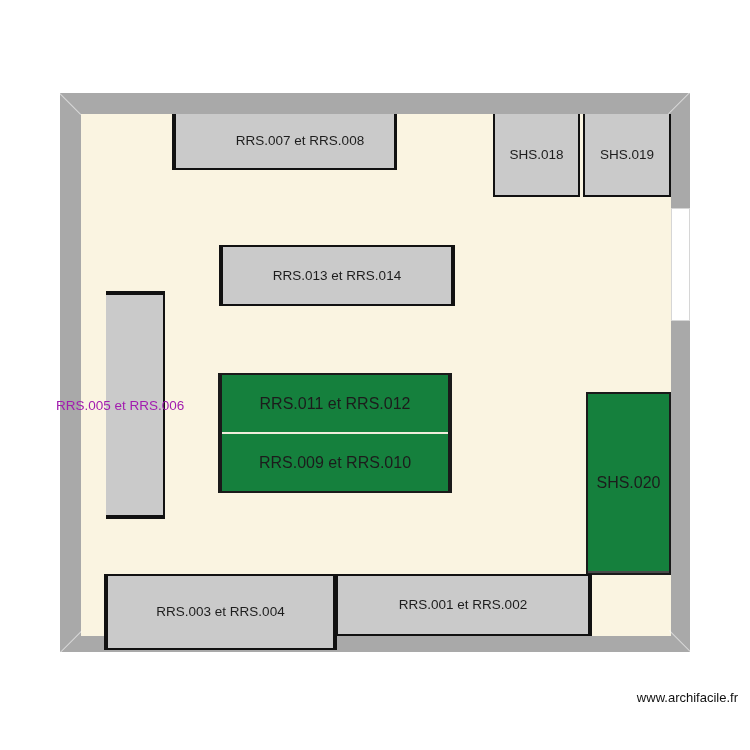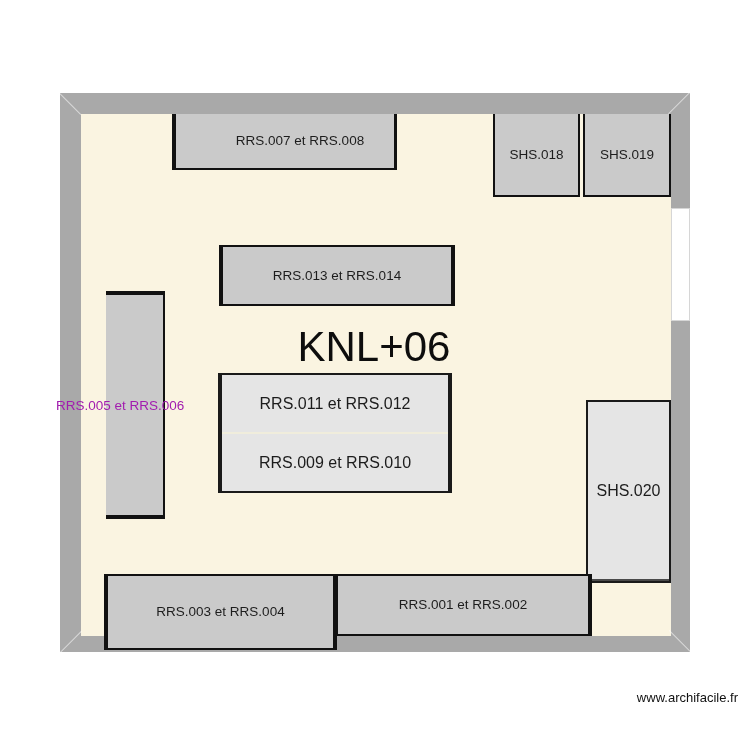--- a/index.html
+++ b/index.html
@@ -11,21 +11,21 @@
   .wall{background:#a9a9a9;}
   .floor{background:#faf4e1;}
   .bevel{height:1px;background:rgba(255,255,255,0.55);transform-origin:left top;}
   .furn{
     background:#cacaca;border:2px solid #111111;
     display:flex;align-items:center;justify-content:center;
   }
   .furn .lbl{font-size:13.5px;line-height:1;white-space:nowrap;color:#1d1d1d;}
   .noTop{border-top:none;}
   .thickLR{border-left-width:4px;border-right-width:4px;}
-  .pair{background:#e5e5e5;border:2px solid #1a1a1a;display:flex;flex-direction:column;}
+  .pair{background:#15803d;border:2px solid #1a1a1a;display:flex;flex-direction:column;}
   .pair .half{flex:1;display:flex;align-items:center;justify-content:center;}
   .pair .divider-light{height:2px;background:#f0eddc;flex:0 0 auto;}
   .pair .divider-dark{height:2px;background:#4a4a4a;flex:0 0 auto;}
   .opening{background:#ffffff;border:1px solid #d6d6d6;}
   .room-title{
     font-size:42px;line-height:54px;text-align:center;color:#0d0d0d;
     white-space:nowrap;
   }
   .floating-lbl{font-size:13.5px;line-height:18px;white-space:nowrap;color:#a21caf;}
   .watermark{font-size:13px;line-height:14px;color:#111;white-space:nowrap;}
@@ -54,36 +54,35 @@
     <span class="lbl">SHS.018</span>
   </div>
   <div class="abs furn noTop" style="left:583px;top:114px;width:88px;height:83px;">
     <span class="lbl">SHS.019</span>
   </div>
 
   <div class="abs furn thickLR" style="left:219px;top:245px;width:236px;height:61px;">
     <span class="lbl">RRS.013 et RRS.014</span>
   </div>
 
-  <div class="abs room-title" style="left:254px;top:320px;width:240px;height:54px;">KNL+06</div>
 
   <div class="abs pair" style="left:218px;top:373px;width:234px;height:120px;border-left-width:4px;border-right-width:4px;">
     <div class="half">
       <span class="lbl">RRS.011 et RRS.012</span>
     </div>
     <div class="divider-light"></div>
     <div class="half">
       <span class="lbl">RRS.009 et RRS.010</span>
     </div>
   </div>
 
   <div class="abs furn" style="left:106px;top:291px;width:59px;height:228px;border-left:none;border-top-width:4px;border-bottom-width:4px;"></div>
   <div class="abs floating-lbl" style="left:56px;top:397px;width:160px;height:18px;">RRS.005 et RRS.006</div>
 
-  <div class="abs pair" style="left:586px;top:400px;width:85px;height:183px;">
+  <div class="abs pair" style="left:586px;top:392px;width:85px;height:183px;">
     <div class="half">
       <span class="lbl">SHS.020</span>
     </div>
     <div class="divider-dark"></div>
   </div>
 
   <div class="abs furn thickLR" style="left:104px;top:574px;width:233px;height:76px;">
     <span class="lbl">RRS.003 et RRS.004</span>
   </div>
   <div class="abs furn thickLR" style="left:334px;top:574px;width:258px;height:62px;">

